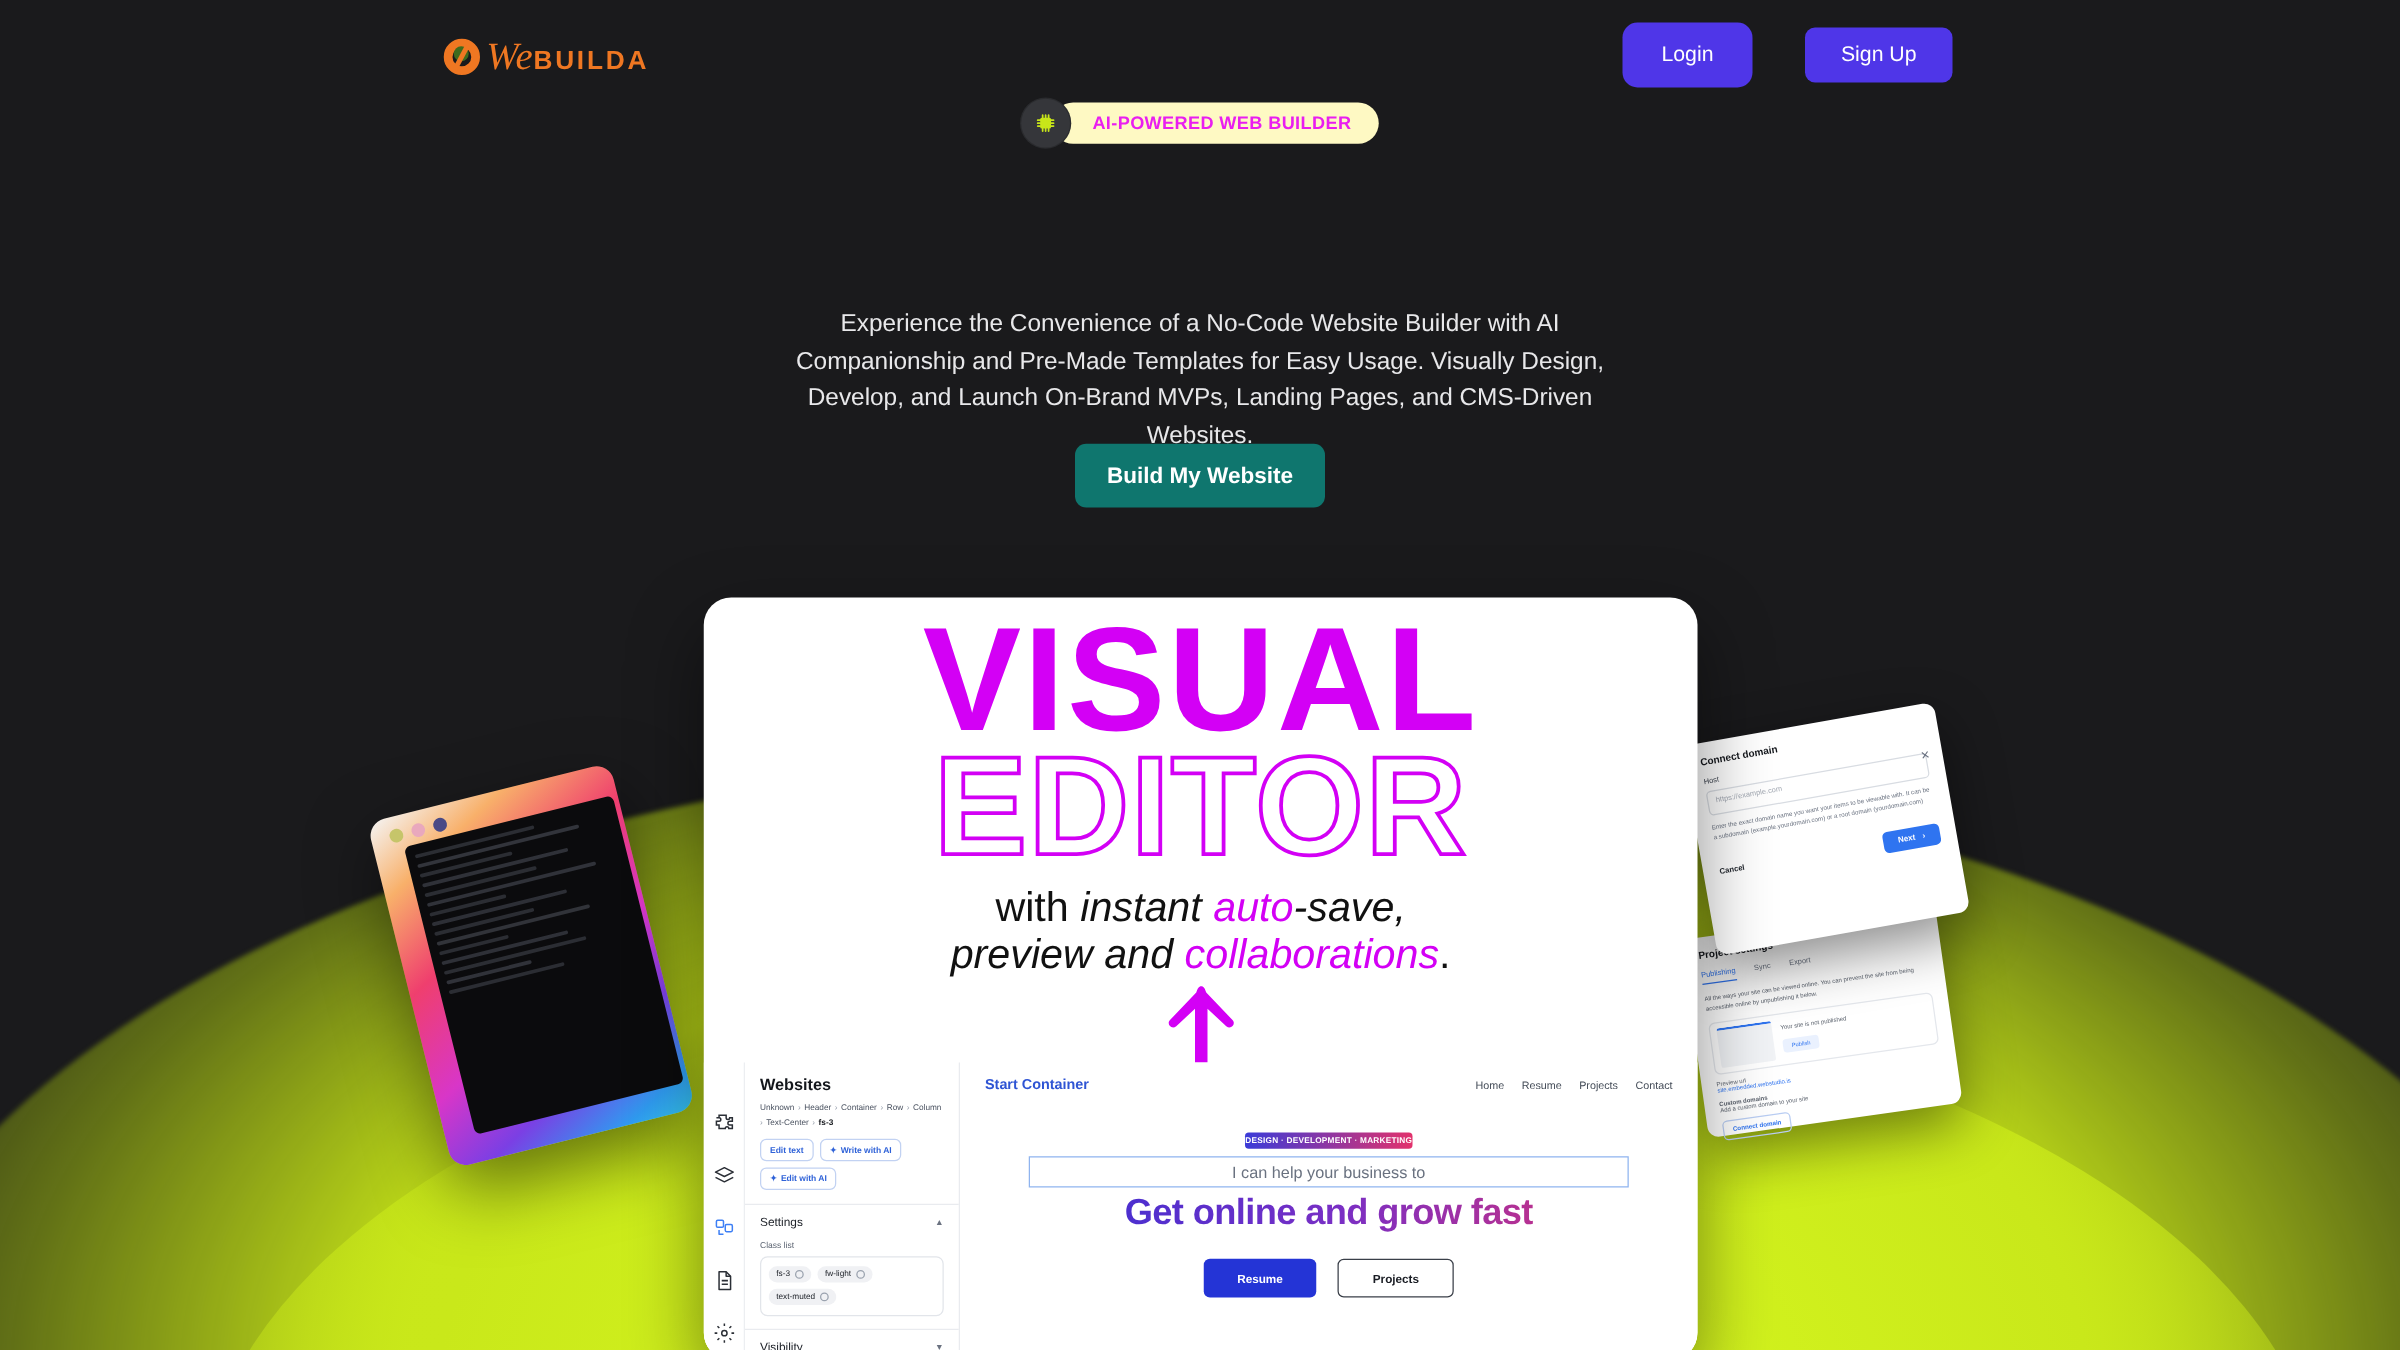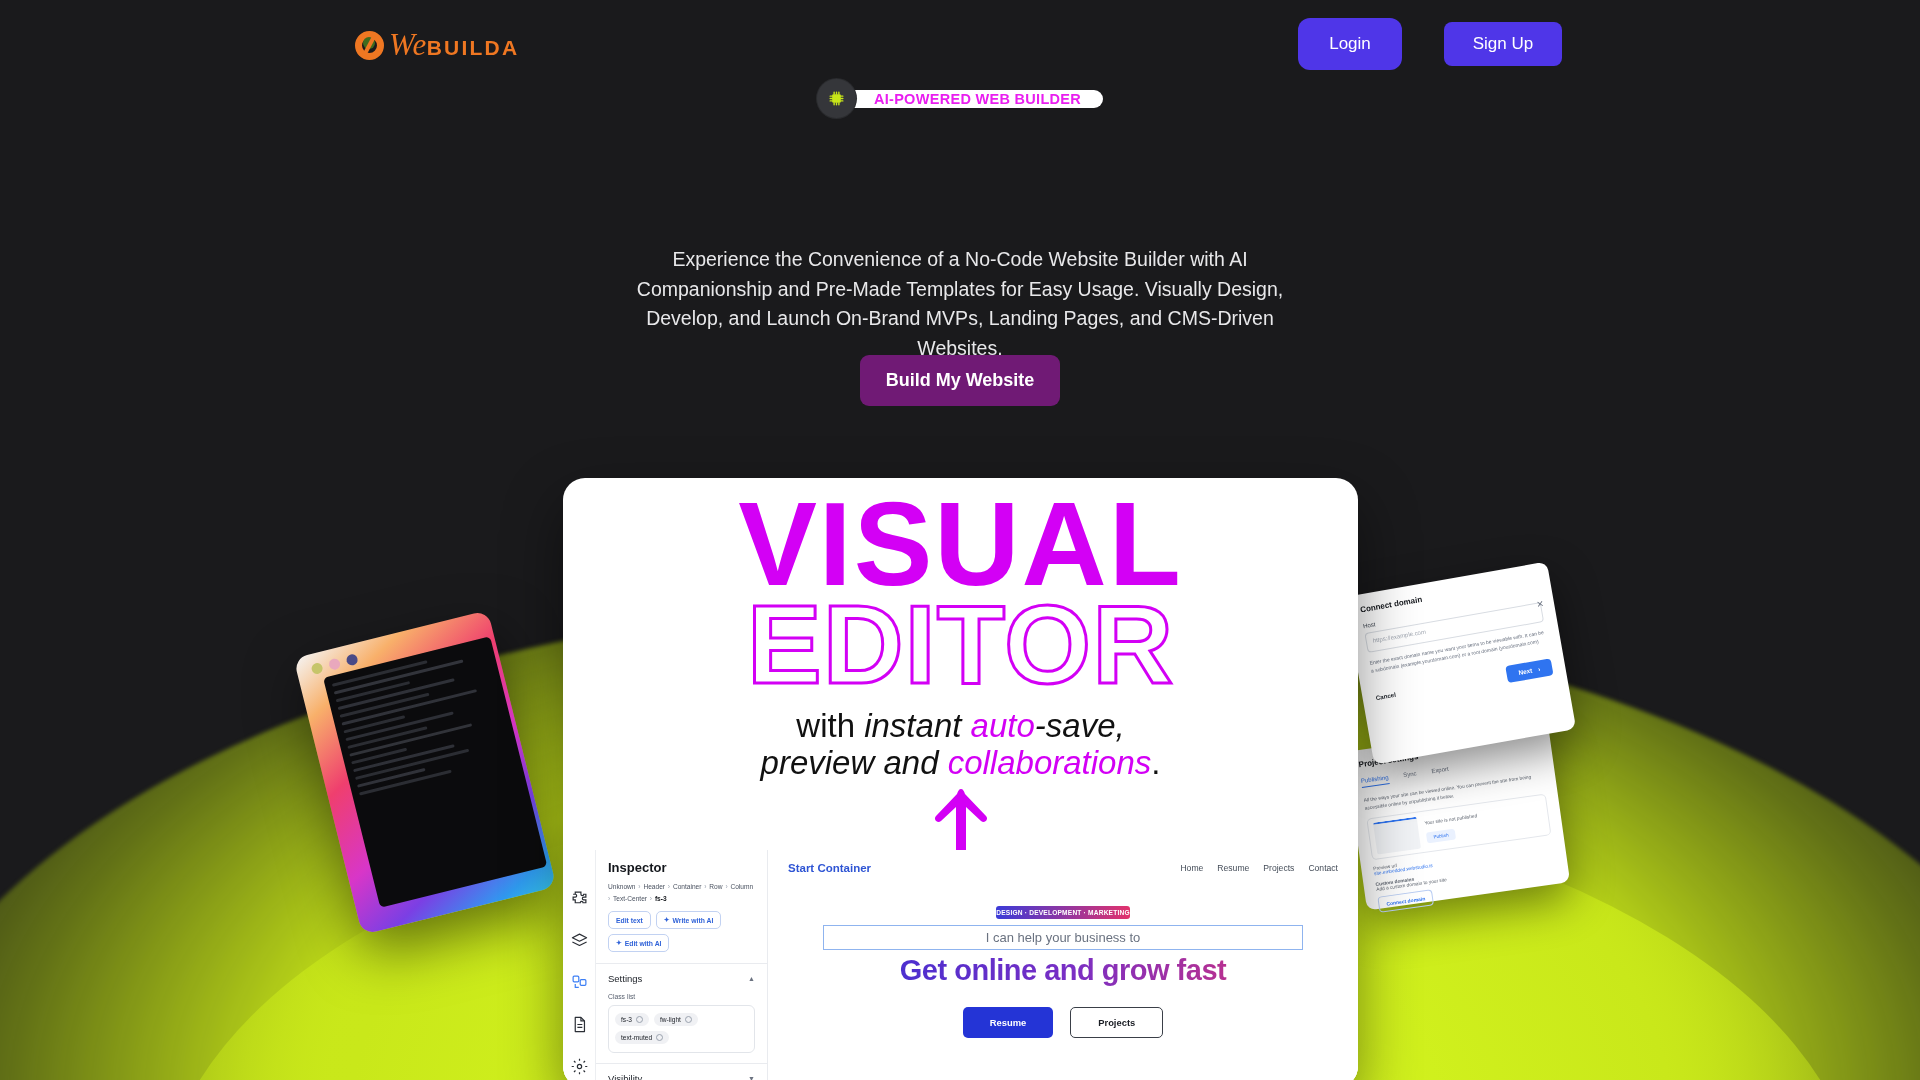--- a/index.html
+++ b/index.html
@@ -74,40 +74,40 @@
     position:relative; display:flex; align-items:center;
     height:33px;
   }
   .badge-icon{
     width:39px; height:39px; border-radius:50%;
     background:#35363a; display:flex; align-items:center; justify-content:center;
     position:relative; z-index:2; margin-right:-14px;
     box-shadow:0 0 0 1px #2a2b2e;
   }
   .badge-pill{
-    background:#ffffff; border-radius:20px; height:18px;
+    background:#fef9c3; border-radius:20px; height:33px;
     display:flex; align-items:center;
     padding:0 22px 0 32px;
   }
   .badge-pill span{
     color:#e91ef0; font-weight:700; font-size:14.5px; letter-spacing:.3px;
   }
 
   
   .hero-sub{
     position:absolute; top:245px; left:0; right:0;
     text-align:center; color:#e8e8ea;
     font-size:19.5px; line-height:1.52; font-weight:300;
     z-index:20;
   }
   .hero-sub p{ width:700px; margin:0 auto; }
 
   .cta-wrap{ position:absolute; top:355px; left:0; right:0; display:flex; justify-content:center; z-index:20; }
   .btn-cta{
-    background:#701a75; color:#fff; border:0; cursor:pointer;
+    background:#0f766e; color:#fff; border:0; cursor:pointer;
     width:200px; height:51px; border-radius:9px;
     font-size:18px; font-weight:700;
     font-family:"Liberation Sans", sans-serif;
   }
 
   
   .showcase{
     position:absolute; left:563px; top:478px;
     width:795px; height:610px;
     background:#fff; border-radius:22px;
@@ -443,21 +443,21 @@
         <svg width="17" height="17" viewBox="0 0 24 24" fill="none" stroke="currentColor" stroke-width="1.7">
             <circle cx="12" cy="12" r="3"></circle>
             <path d="M12 1v3M12 20v3M4.2 4.2l2.1 2.1M17.7 17.7l2.1 2.1M1 12h3M20 12h3M4.2 19.8l2.1-2.1M17.7 6.3l2.1-2.1"></path>
           </svg>
       </span>
 
     </div>
 
     <div class="inspector">
       <div class="insp-pad">
-        <div class="insp-title">Inspector</div>
+        <div class="insp-title">Websites</div>
 
         <div class="breadcrumb">
           <span>Unknown</span><span class="sep"> › </span><span>Header</span><span class="sep"> › </span><span>Container</span><span class="sep"> › </span><span>Row</span><span class="sep"> › </span><span>Column</span><span class="sep"> › </span><span>Text-Center</span><span class="sep"> › </span><b>fs-3</b>
         </div>
 
         <div class="insp-btns">
           <button class="pillbtn">
             <span>Edit text</span>
           </button>
           <button class="pillbtn">

